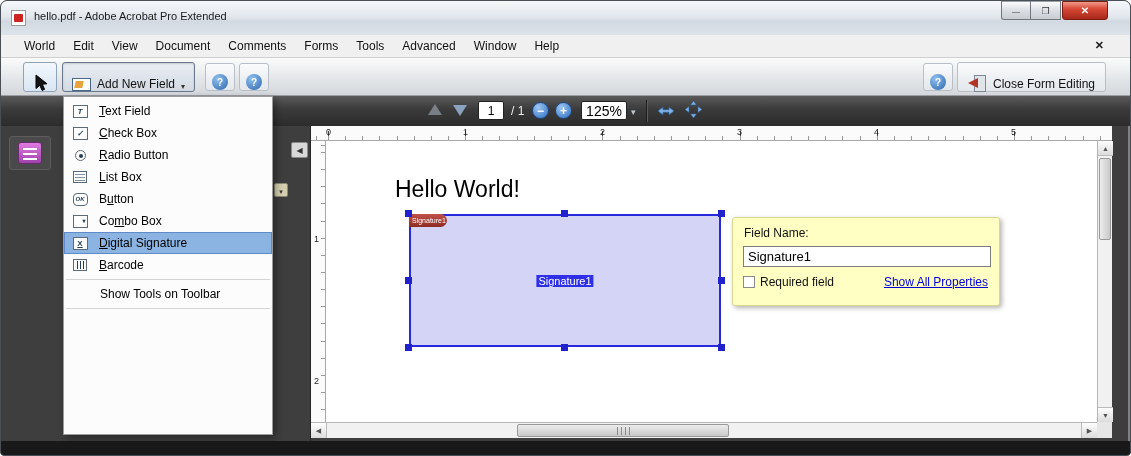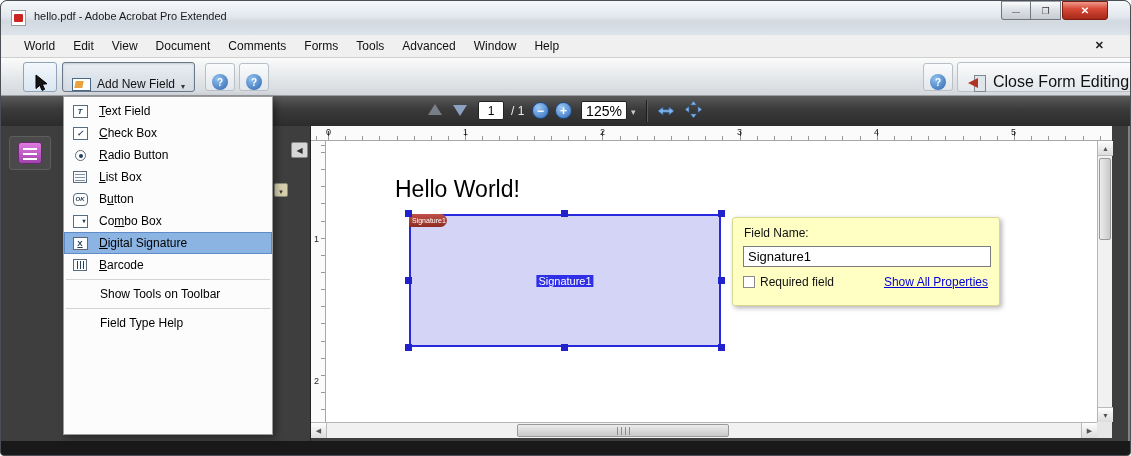--- a/index.html
+++ b/index.html
@@ -33,21 +33,21 @@
   .anf-label{font-size:12px;color:#111;}
   .caret{font-size:8px;color:#333;}
   .q-circle{width:16px;height:16px;border-radius:50%;background:radial-gradient(circle at 35% 30%,#8ec0ee,#2f66b0);color:#fff;font-size:10px;font-weight:bold;display:flex;align-items:center;justify-content:center;}
   .help1{left:204px;top:5px;width:30px;height:28px;}
   .help2{left:238px;top:5px;width:30px;height:28px;}
   .help-right{left:922px;top:5px;width:30px;height:28px;}
   .cfe-btn{left:956px;top:4px;height:30px;padding:0 10px;gap:7px;}
   .cfe-icon{width:18px;height:16px;position:relative;}
   .cfe-icon::before{content:"";position:absolute;right:0;top:0;width:10px;height:15px;background:#e0e5ea;border:1px solid #7d8894;}
   .cfe-icon::after{content:"";position:absolute;left:0;top:3px;width:0;height:0;border-top:5px solid transparent;border-bottom:5px solid transparent;border-right:10px solid #b23426;}
-  .cfe-label{font-size:16px;color:#111;white-space:nowrap;}
+  .cfe-label{font-size:12px;color:#111;white-space:nowrap;}
 
   
   .navbar{position:absolute;left:0;top:95px;width:100%;height:30px;background:linear-gradient(#5a5a5a,#3a3a3a 45%,#2c2c2c);}
   .tri-up{position:absolute;left:427px;top:103px;width:0;height:0;border-left:7px solid transparent;border-right:7px solid transparent;border-bottom:11px solid #8d97a1;opacity:.75;}
   .tri-down{position:absolute;left:452px;top:104px;width:0;height:0;border-left:7px solid transparent;border-right:7px solid transparent;border-top:11px solid #8aa2c0;}
   .page-box{position:absolute;left:477px;top:100px;width:26px;height:19px;background:#fff;border:1px solid #222;border-radius:2px;font-size:12px;color:#000;display:flex;align-items:center;justify-content:center;}
   .page-total{position:absolute;left:510px;top:103px;font-size:12px;color:#ececec;}
   .z-circle{position:absolute;width:17px;height:17px;border-radius:50%;background:radial-gradient(circle at 35% 30%,#9cc8f2,#2f6cc0);border:1px solid #1d4a86;color:#fff;font-weight:bold;font-size:12px;display:flex;align-items:center;justify-content:center;line-height:1;}
   .zoom-out{left:531px;top:101px;}
   .zoom-in{left:554px;top:101px;}
@@ -330,16 +330,15 @@
     </div>
     <div class="menu-item">
       <span class="mi-icon">
           <span class="mi-bars"></span>
         </span>
       <span><span></span><span class="accel">B</span><span>arcode</span></span>
     </div>
     <div class="menu-sep"></div>
     <div class="menu-item noicon">Show Tools on Toolbar</div>
     <div class="menu-sep"></div>
-    <div class="menu-item noicon">Field Type Help</div>
   </div>
 
 </div>
 
 </body></html>

